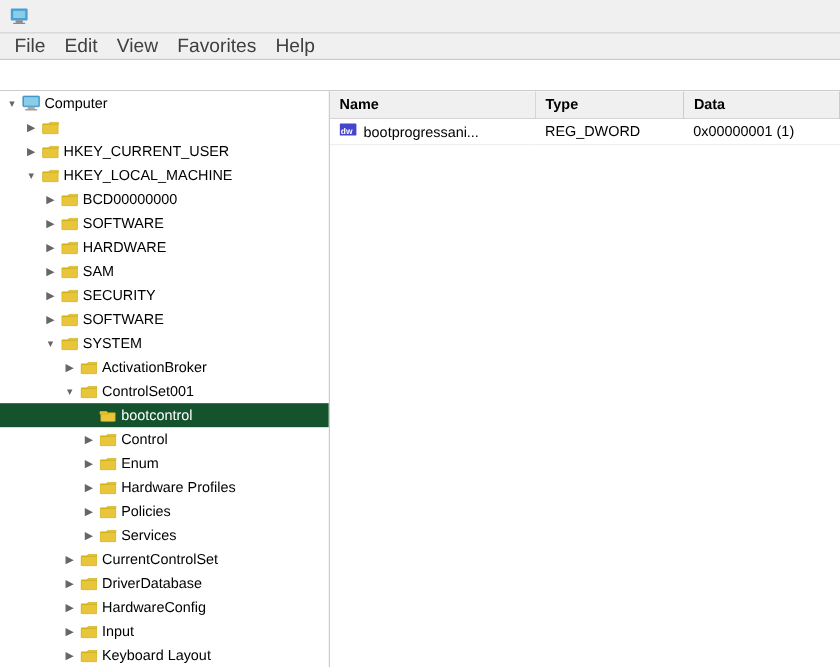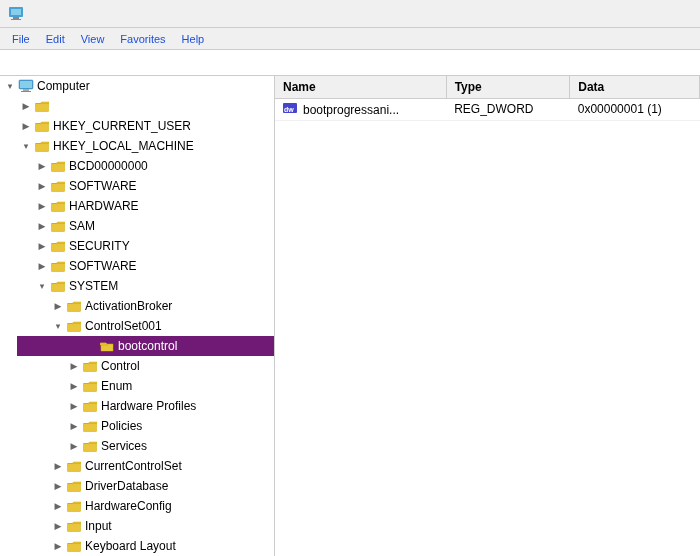--- a/index.html
+++ b/index.html
@@ -38,22 +38,22 @@
       background: #f0f0f0;
       height: 22px;
       display: flex;
       align-items: center;
       padding: 0 4px;
       border-bottom: 1px solid #ccc;
     }
     .menu-item {
       padding: 2px 8px;
       cursor: pointer;
-      color: #1d4ed8;
-      font-size: 11px;
+      color: #404040;
+      font-size: 16px;
     }
     
     #address-bar {
       background: #fff;
       height: 26px;
       display: flex;
       align-items: center;
       padding: 0 6px;
       border-bottom: 1px solid #ccc;
       font-size: 12px;
@@ -81,23 +81,22 @@
     
     .tree-item {
       display: flex;
       align-items: center;
       height: 20px;
       padding-right: 4px;
       cursor: pointer;
       white-space: nowrap;
     }
     .tree-item.selected {
-      background: #701a75;
+      background: #14532d;
       color: #fff;
-      margin-left: 17px;
     }
     .tree-item.selected .folder-icon {
       color: #fff;
     }
     .expand-arrow {
       width: 16px;
       text-align: center;
       font-size: 9px;
       color: #666;
       flex-shrink: 0;

